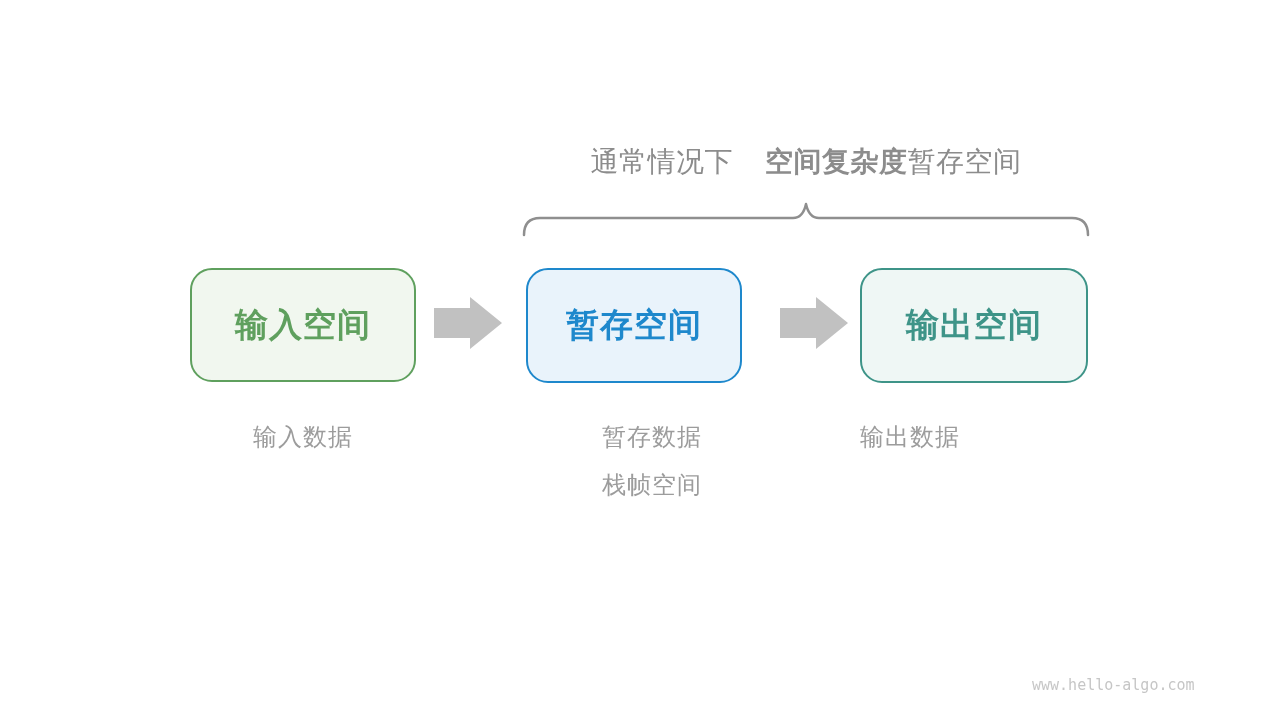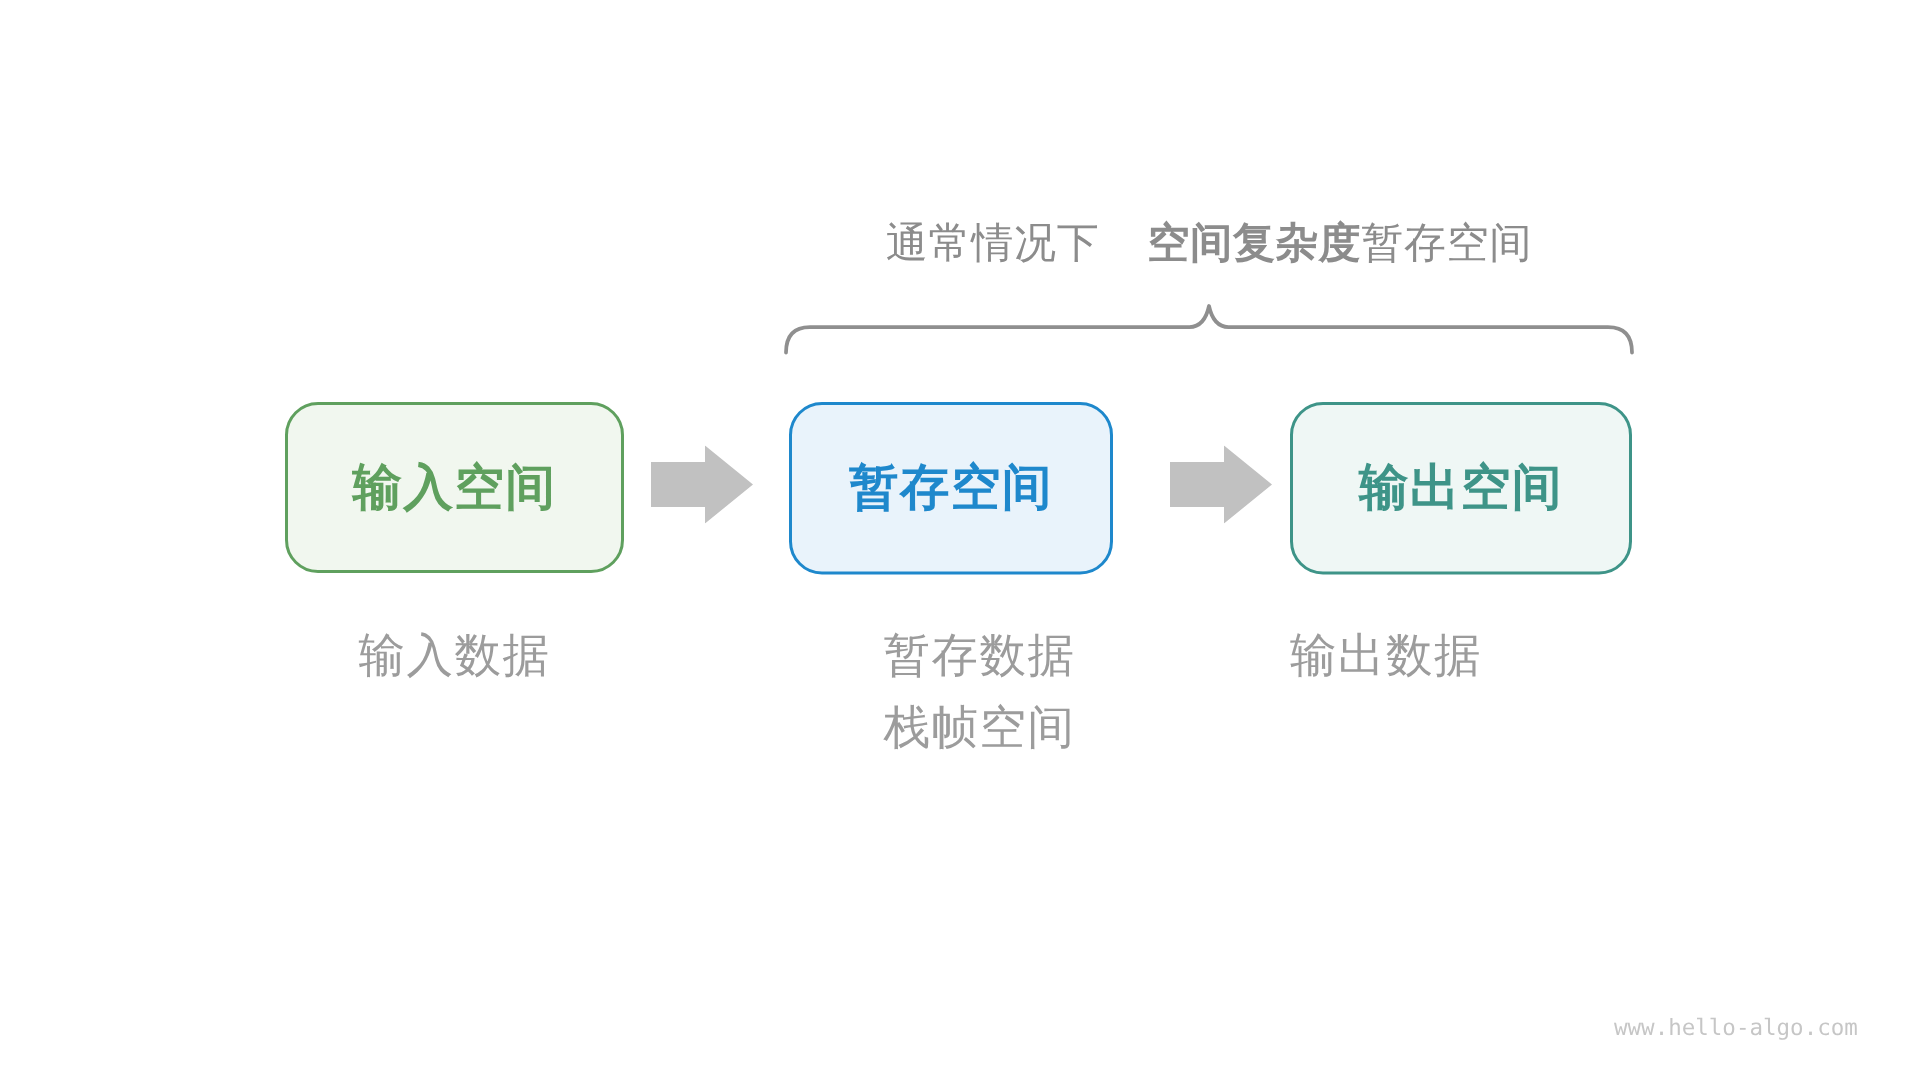--- a/index.html
+++ b/index.html
@@ -25,29 +25,29 @@
   .box .box-label { font-size: 33px; font-weight: bold; letter-spacing: 1px; }
   .box-1 { left: 190px; width: 226px; height: 114px; }
   .box-2 { left: 526px; width: 216px; }
   .box-3 { left: 860px; width: 228px; align-items: center; }
 
   .arrow { position: absolute; top: 297px; width: 68px; height: 52px; }
   .arrow-1 { left: 434px; }
   .arrow-2 { left: 780px; }
 
   .caption {
-    position: absolute; top: 413px; font-size: 31px; line-height: 47.5px;
+    position: absolute; top: 413px; font-size: 24px; line-height: 47.5px;
     color: #9c9c9c; letter-spacing: 1px; white-space: nowrap;
   }
   .caption-input  { left: 190px; width: 226px; text-align: center; }
-  .caption-temp   { left: 589px; text-align: left; }
+  .caption-temp   { left: 602px; text-align: left; }
   .caption-output { left: 860px; width: 228px; text-align: left; }
 
   .watermark {
-    position: absolute; left: 1076px; top: 676px;
+    position: absolute; left: 1032px; top: 676px;
     font-family: "DejaVu Sans Mono", "Liberation Mono", monospace;
     font-size: 15px; color: #c6c6c6; letter-spacing: 0px; white-space: nowrap;
   }
 </style>
 </head>
 <body>
 
 <div class="canvas">
 
   <div class="title" style="color: rgb(140, 140, 140);">

